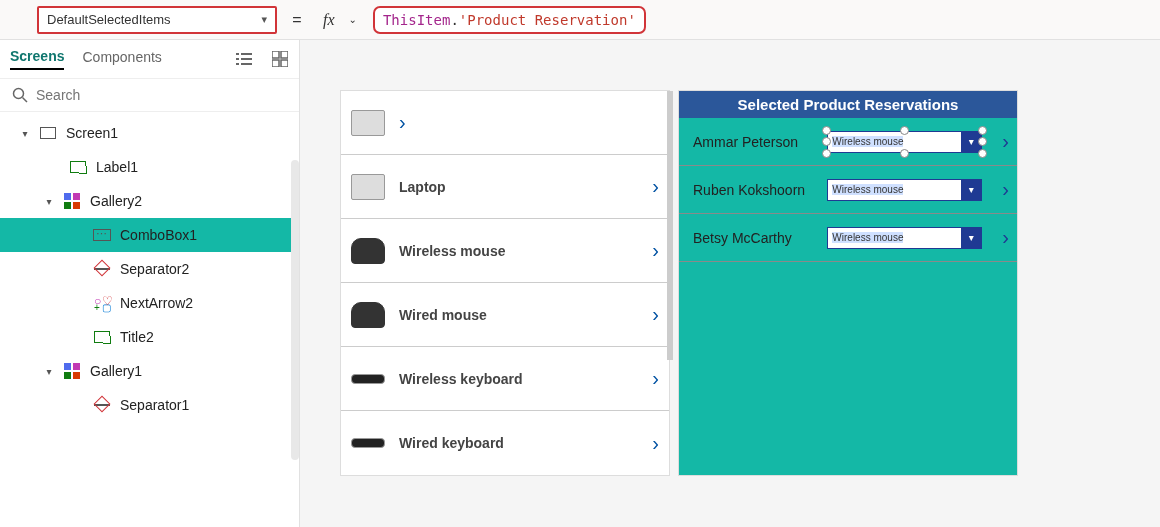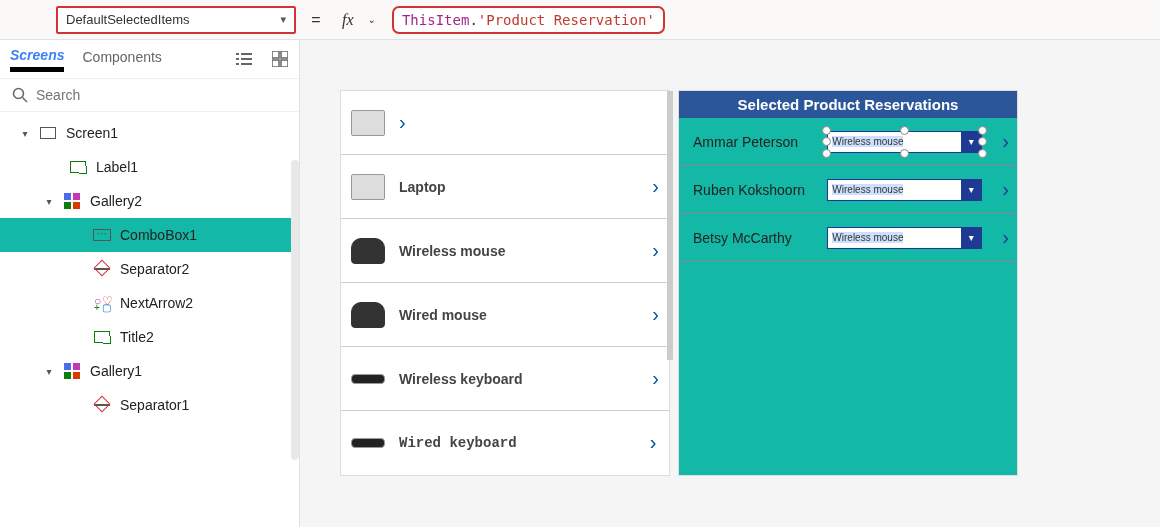--- a/index.html
+++ b/index.html
@@ -1,37 +1,37 @@
 <!DOCTYPE html>
 <html><head>
 <meta charset="utf-8">
 <style>
   * { box-sizing: border-box; margin: 0; padding: 0; }
   body { font-family: "Segoe UI", Arial, sans-serif; font-size: 13px; color: #333; background: #fff; width: 1160px; height: 527px; overflow: hidden; }
 
   
-  .formula-bar { height: 40px; display: flex; align-items: center; border-bottom: 1px solid #e1e1e1; padding: 0 24px; gap: 10px; background:#faf9f8; }
+  .formula-bar { height: 40px; display: flex; align-items: center; border-bottom: 1px solid #e1e1e1; padding: 0 5px; gap: 10px; background:#faf9f8; }
   .property-dd { width: 240px; height: 28px; border: 2px solid #d13438; border-radius:2px; display:flex; align-items:center; justify-content:space-between; padding:0 8px; background:#fff; margin-left:32px; }
   .property-dd .chev { font-size: 11px; color:#555; }
   .equals { font-size: 16px; color:#333; width:20px; text-align:center; }
   .fx-box { display:flex; align-items:center; gap:14px; height:28px; padding:0 6px; }
   .fx-box .fx { font-style: italic; font-family: "Times New Roman", serif; font-size:16px; }
   .fx-box .chev { font-size:10px; }
   .formula-input { height:28px; border:2px solid #d13438; border-radius:7px; padding:0 8px; display:flex; align-items:center; background:#fff; font-family: Consolas, monospace; font-size:14px; }
   .formula-input .tok1 { color:#a4268c; }
   .formula-input .tok2 { color:#c0392b; }
 
   
   .main { display:flex; height: calc(527px - 40px); }
 
   
   .left-panel { width: 300px; border-right: 1px solid #e1e1e1; display:flex; flex-direction:column; background:#fff; position:relative; }
   .tabs { display:flex; align-items:center; height:38px; padding:0 10px; gap:18px; }
   .tab { font-size:14px; color:#666; padding-bottom:4px; cursor:pointer; }
-  .tab.active { color:#3b82f6; font-weight:600; border-bottom: 5px solid #000000; font-style: italic; }
+  .tab.active { color:#0f766e; font-weight:600; border-bottom: 2px solid #000000; }
   .tabs .spacer { flex:1; }
   .tabs .ico { width:18px; height:18px; display:flex; align-items:center; justify-content:center; color:#555; }
   .search-row { display:flex; align-items:center; gap:8px; height:34px; padding:0 12px; border-bottom:1px solid #eee; border-top:1px solid #eee;justify-content:space-between; }
   .search-row input { border:none; outline:none; font-size:14px; flex:1; }
   .tree { flex:1; overflow:auto; padding-top:4px; }
   .tree-scroll-indicator { position:absolute; right:0; top:120px; width:8px; height:300px; background:#e8e8e8; border-radius:4px; }
   .node { display:flex; align-items:center; height:34px; gap:8px; padding-right:8px; cursor:default; }
   .node .caret { width:10px; font-size:10px; color:#555; display:inline-block; text-align:center;}
   .node.selected { background:#14b8a6; }
   .tree .lvl0 { padding-left: 20px; }
@@ -62,21 +62,21 @@
   .ico-next .arrow{position:absolute;left:8px;top:8px;color:#0078d4;font-size:10px;}
 
   
   .canvas { flex:1; background:#f5f5f5; padding: 50px 40px; overflow:auto; }
   .app-frame { display:flex; gap:8px; }
 
   
   .product-list { width: 330px; background:#fff; border:1px solid #ddd; position:relative;}
   .product-list::after { content:""; position:absolute; right:-4px; top:0; width:6px; height:70%; background:#ccc; }
   .p-item { height:64px; display:flex; align-items:center; padding:0 10px; border-bottom:1px solid #ccc; gap:14px;}
-  .p-item:last-child{border-bottom:none;font-family:Liberation Mono, monospace;}
+  .p-item:last-child{border-bottom:none;}
   .p-thumb { width:34px; height:26px; background:#ddd; border:1px solid #999; border-radius:2px; }
   .p-thumb.dark{background:#333;border-color:#333; border-radius:10px 10px 4px 4px;}
   .p-thumb.flat{height:10px; background:#222; border-radius:4px;}
   .p-name { flex:1; font-weight:600; font-size:14px; color:#444;}
   .p-chev { color:#0052a3; font-size:20px; font-weight:300;}
 
   
   .res-panel { width: 340px; background:#14b8a6; border:1px solid #ddd;}
   .res-header { background:#2b579a; color:#fff; text-align:center; font-weight:600; font-size:15px; padding:5px 0;}
   .res-row { display:flex; align-items:center; height:48px; padding:0 8px 0 14px; border-bottom:1px solid #8a8a8a; gap:16px;}

